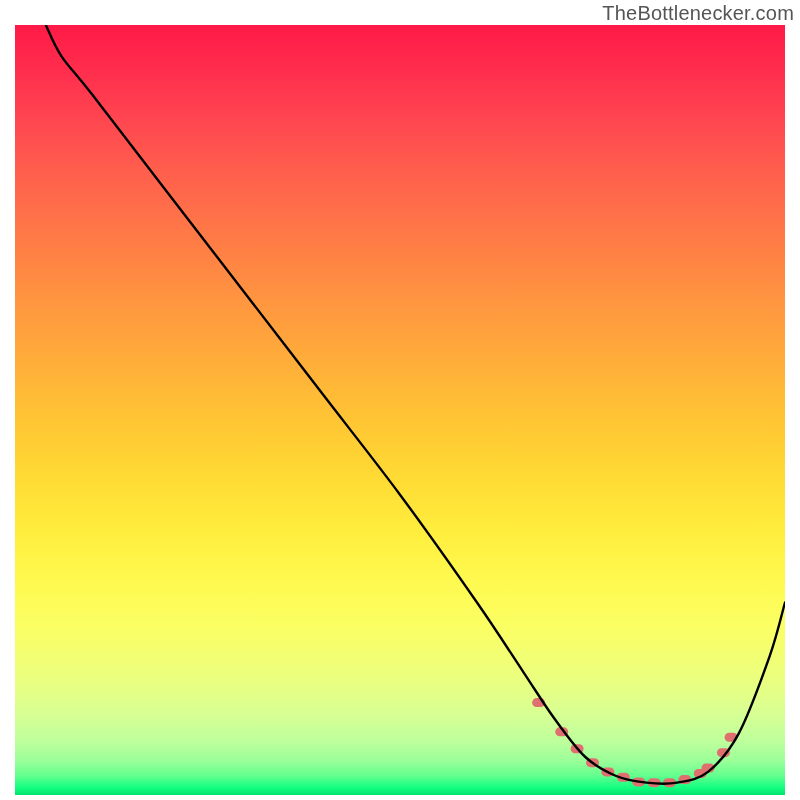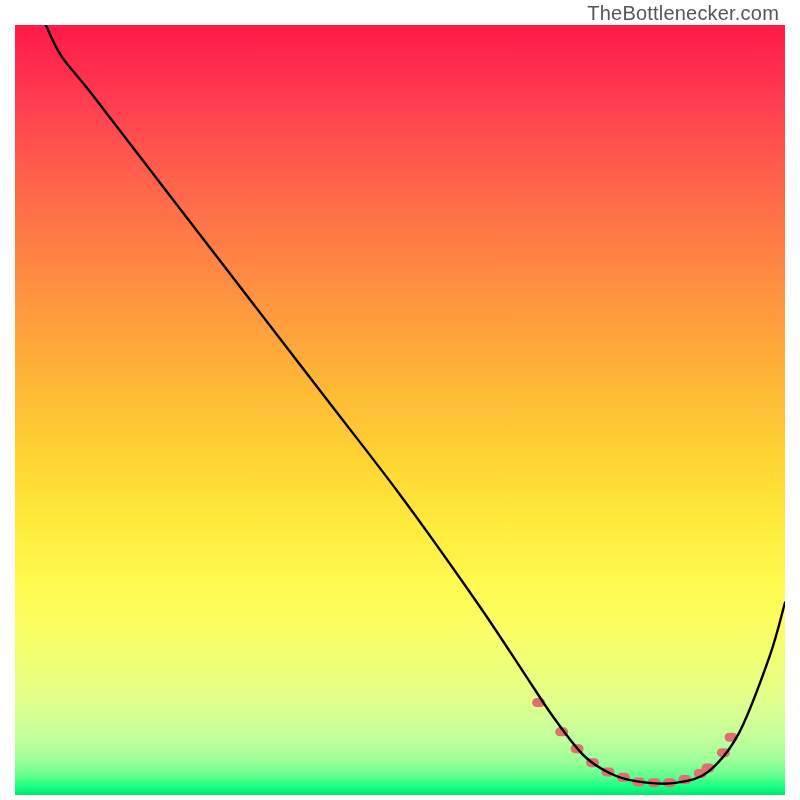--- a/index.html
+++ b/index.html
@@ -12,21 +12,21 @@
     font-family: Arial, Helvetica, sans-serif;
   }
   .frame {
     position: relative;
     width: 800px;
     height: 800px;
   }
   .watermark {
     position: absolute;
     top: 2px;
-    right: 21px;
+    right: 6px;
     font-size: 20px;
     color: #555555;
     font-weight: 500;
     letter-spacing: 0.2px;
     z-index: 10;
   }
   .plot-bg {
     position: absolute;
     left: 15px;
     top: 25px;

